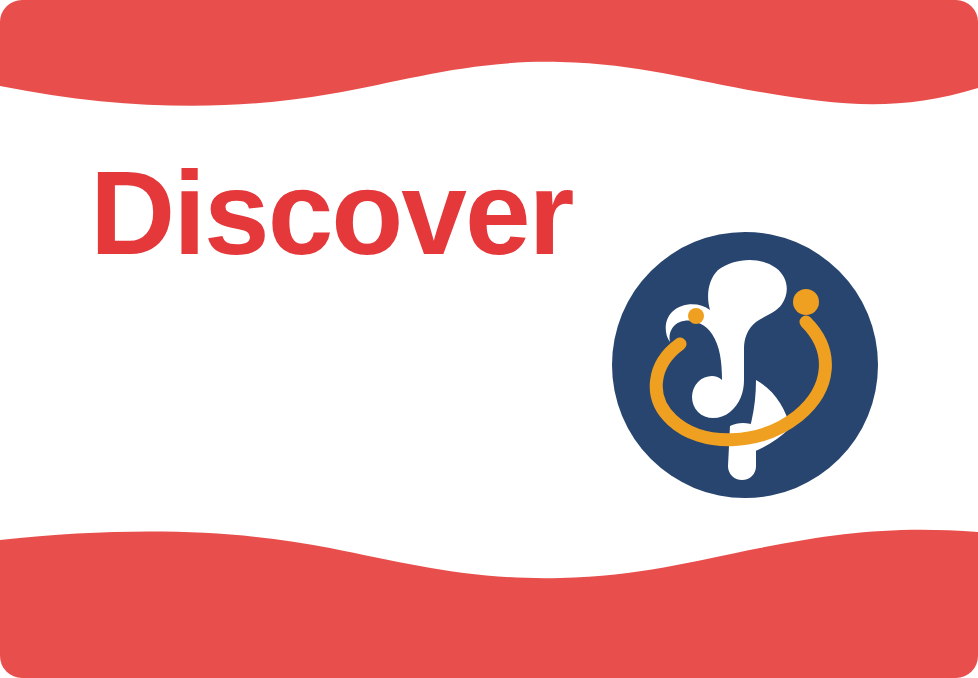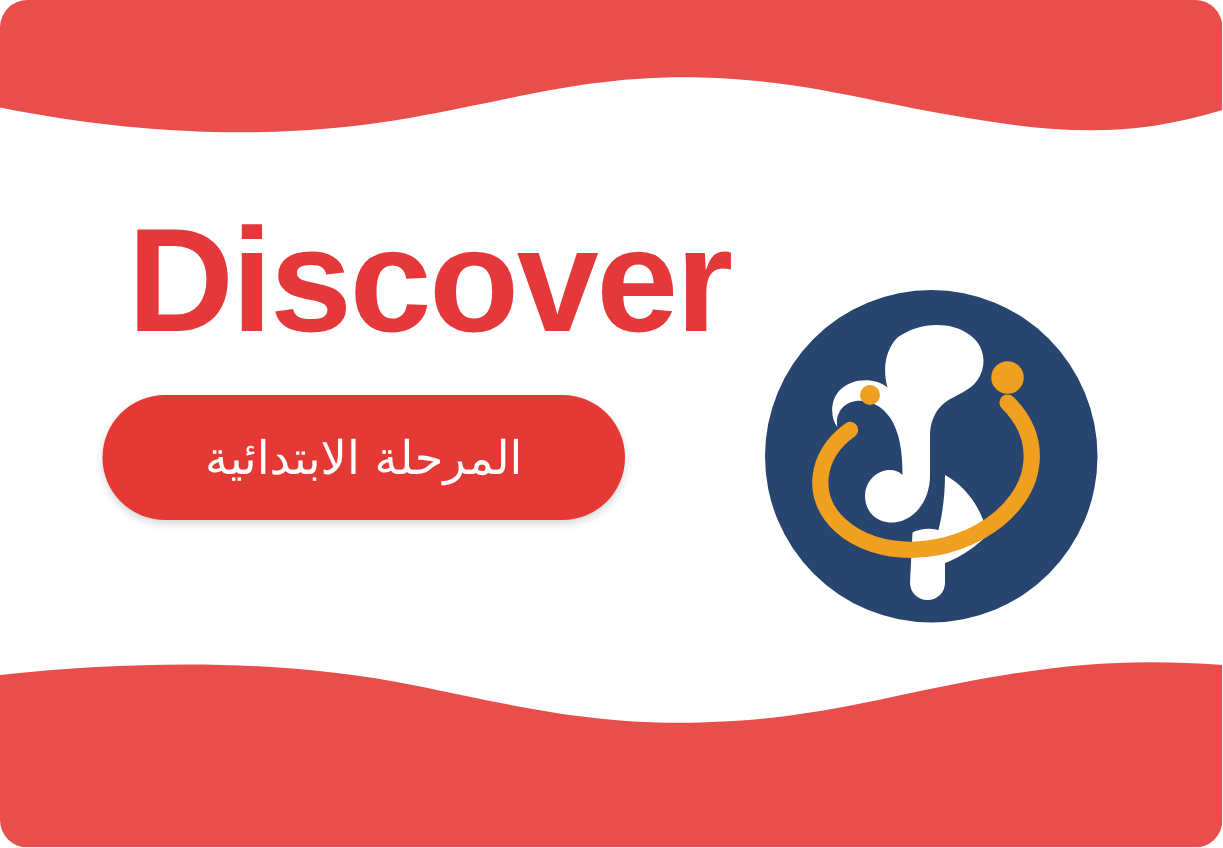--- a/index.html
+++ b/index.html
@@ -47,21 +47,21 @@
 
   
   #content-column {
     position: absolute;
     left: 82px;
     top: 150px;
     width: 430px;
   }
 
   #page-title {
-    margin: 16px;
+    margin: 4px;
     padding: 0 0 0 4px;
     font-size: 118px;
     line-height: 1.0;
     font-weight: 700;
     letter-spacing: -2px;
     color: #E5383B;
     font-family: "Liberation Sans", "DejaVu Sans", sans-serif;
   }
 
   .pill-button {
@@ -116,21 +116,20 @@
   <div class="wave-layer" id="wave-bottom">
     <svg viewBox="0 0 978 180" preserveAspectRatio="none" aria-hidden="true">
       <path fill="#E84F4C" d="M0,180 L978,180 L978,34 C900,28 840,34 760,50 C690,64 640,78 560,80 C470,82 410,66 330,50 C240,32 130,28 0,42 Z"></path>
     </svg>
   </div>
 
   <div id="content-column">
 
     <h1 id="page-title">Discover</h1>
 
-    <button class="pill-button" id="pill-stage">المرحلة الابتدائية</button>
 
   </div>
 
   <div id="school-logo">
     <svg viewBox="0 0 270 270" aria-hidden="true">
       <circle cx="135" cy="135" r="133" fill="#27456F"></circle>
 
       <g fill="#FFFFFF">
         <path d="M108,40 C124,28 150,26 166,38 C178,47 180,62 172,74
                  C166,83 154,86 146,92 C138,98 134,108 134,118

